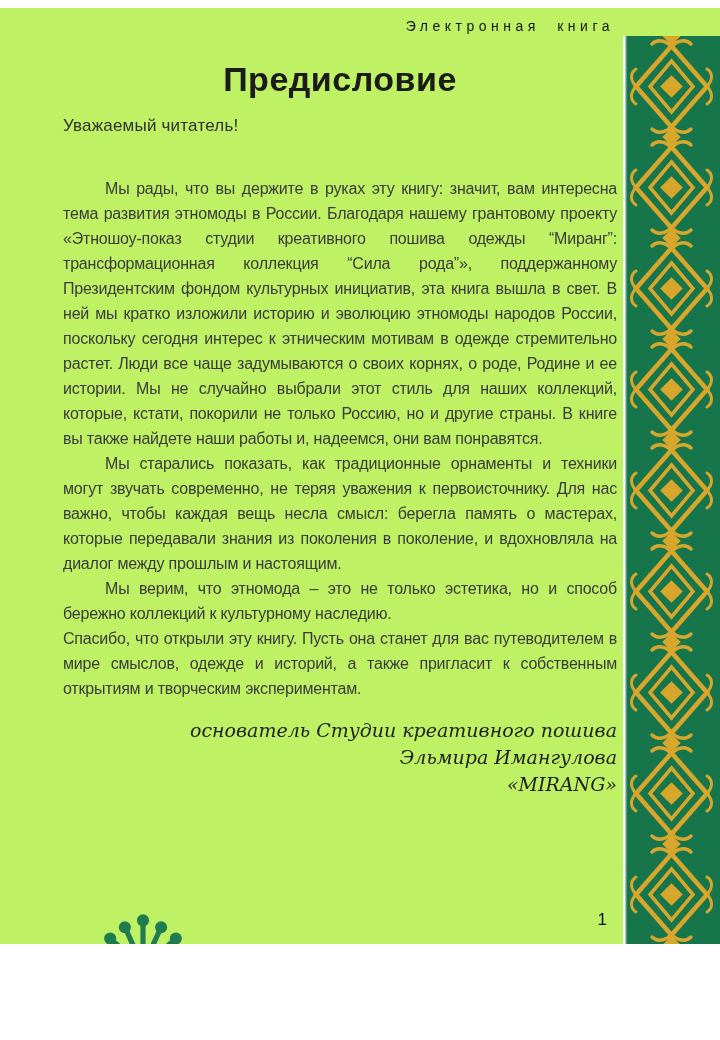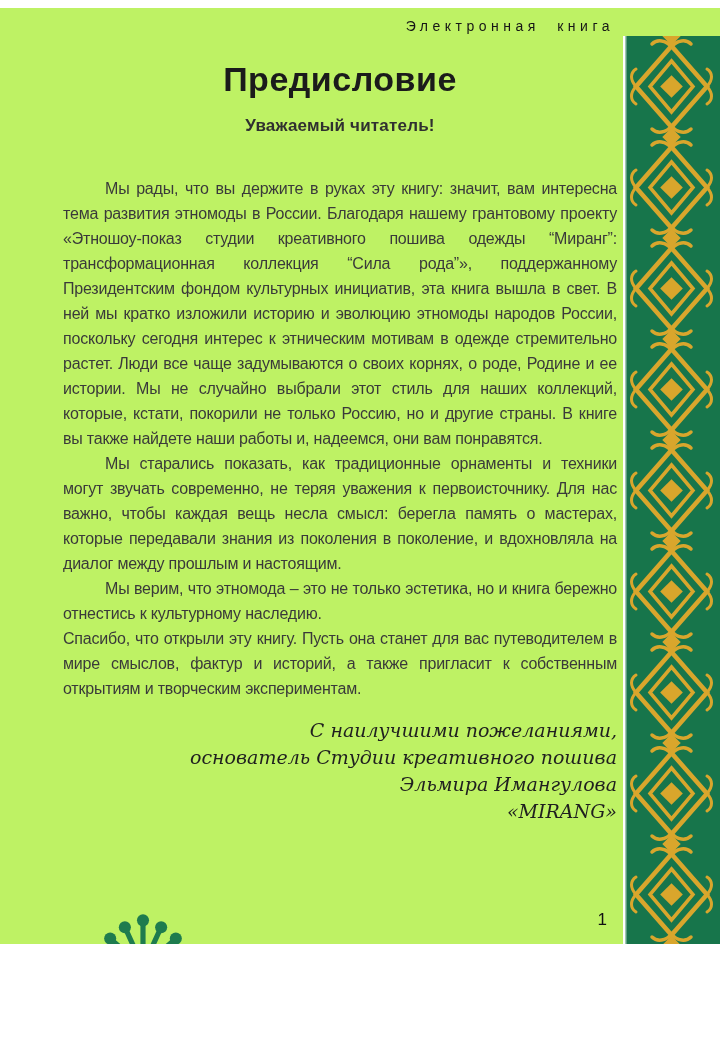--- a/index.html
+++ b/index.html
@@ -19,23 +19,22 @@
     line-height:0;
   }
   .content {
     position:absolute; left:63px; top:52px; width:554px;
   }
   .title {
     text-align:center; font-size:34px; font-weight:bold;
     color:#1b1b1b; letter-spacing:0.5px;
   }
   .greeting {
-    text-align:center; font-size:17px; margin-top:17px; color:#303030;
+    font-size:17px; margin-top:17px; color:#303030;
     letter-spacing:0.2px;
-    font-weight:bold;
   }
   .body-text {
     margin-top:40px; font-size:16px; line-height:25px;
     text-align:justify; color:#3a3a3a; letter-spacing:-0.2px;
   }
   .body-text p.indent { text-indent:42px; }
   .signature {
     margin-top:16px; text-align:right;
     font-family:"DejaVu Serif", serif; font-style:italic;
     font-size:19px; line-height:27px; color:#1f1f1f;
@@ -94,26 +93,25 @@
     </svg>
   </div>
 
   <div class="content">
     <h1 class="title">Предисловие</h1>
     <div class="greeting">Уважаемый читатель!</div>
 
     <div class="body-text">
       <p class="indent">Мы рады, что вы держите в руках эту книгу: значит, вам интересна тема развития этномоды в России. Благодаря нашему грантовому проекту «Этношоу-показ студии креативного пошива одежды “Миранг”: трансформационная коллекция “Сила рода”», поддержанному Президентским фондом культурных инициатив, эта книга вышла в свет. В ней мы кратко изложили историю и эволюцию этномоды народов России, поскольку сегодня интерес к этническим мотивам в одежде стремительно растет. Люди все чаще задумываются о своих корнях, о роде, Родине и ее истории. Мы не случайно выбрали этот стиль для наших коллекций, которые, кстати, покорили не только Россию, но и другие страны. В книге вы также найдете наши работы и, надеемся, они вам понравятся.</p>
       <p class="indent">Мы старались показать, как традиционные орнаменты и техники могут звучать современно, не теряя уважения к первоисточнику. Для нас важно, чтобы каждая вещь несла смысл: берегла память о мастерах, которые передавали знания из поколения в поколение, и вдохновляла на диалог между прошлым и настоящим.</p>
-      <p class="indent">Мы верим, что этномода – это не только эстетика, но и книга бережно отнестись к культурному наследию.</p>
-      <p>Спасибо, что открыли эту книгу. Пусть она станет для вас путеводителем в мире смыслов, фактур и историй, а также пригласит к собственным открытиям и творческим экспериментам.</p>
+      <p class="indent">Мы верим, что этномода – это не только эстетика, но и способ бережно коллекций к культурному наследию.</p>
+      <p>Спасибо, что открыли эту книгу. Пусть она станет для вас путеводителем в мире смыслов, одежде и историй, а также пригласит к собственным открытиям и творческим экспериментам.</p>
     </div>
 
     <div class="signature">
-      <div>С наилучшими пожеланиями,</div>
       <div>основатель Студии креативного пошива</div>
       <div>Эльмира Имангулова</div>
       <div>«MIRANG»</div>
     </div>
   </div>
 
   <div class="tree-logo">
     <svg width="190" height="150" viewBox="0 0 220 172">
       <g stroke="#1e7c4e" fill="none" stroke-width="8" stroke-linecap="round">
         <line x1="110" y1="64" x2="110" y2="132"></line>

